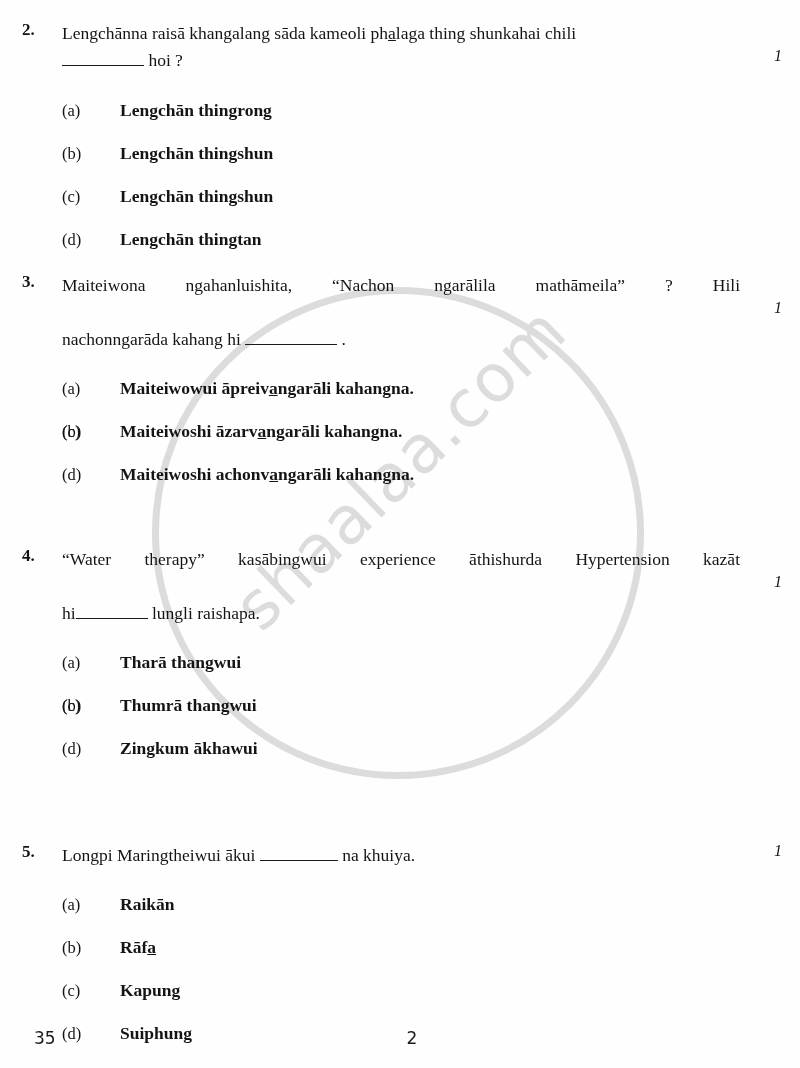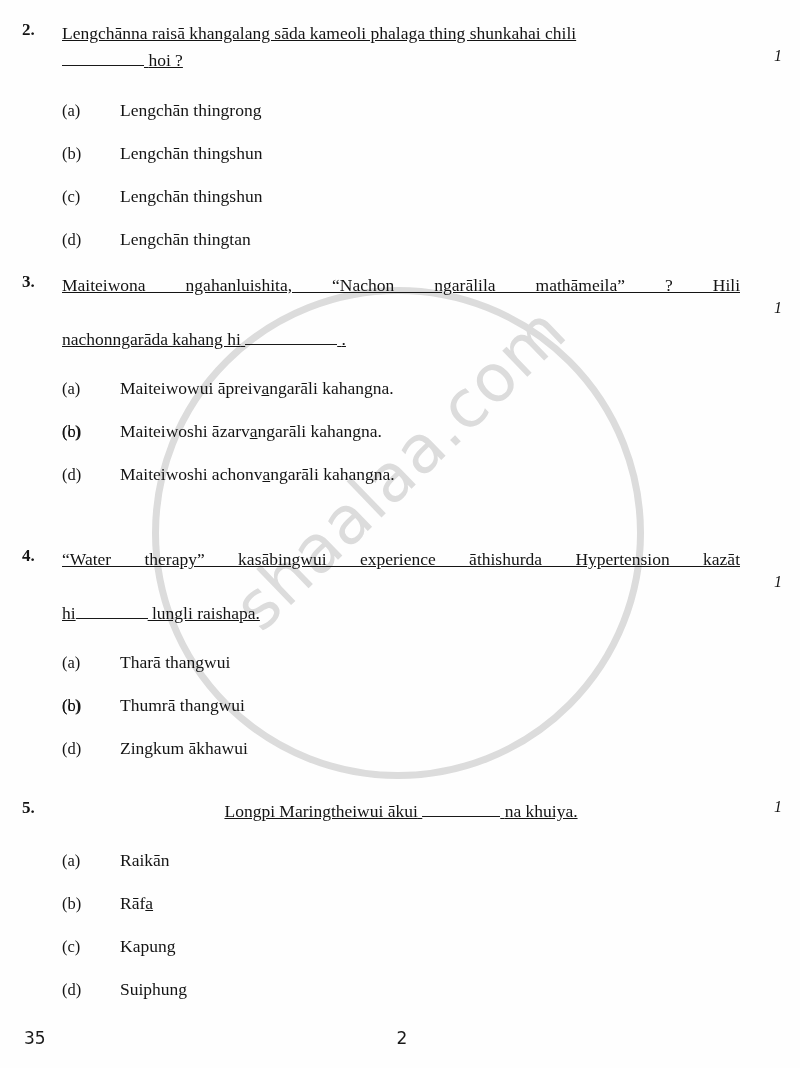--- a/index.html
+++ b/index.html
@@ -72,21 +72,20 @@
     top: 0;
     font-size: 17px;
     font-weight: bold;
     font-family: "Liberation Serif", serif;
   }
   .q-text {
     font-size: 17.5px;
     line-height: 27px;
     text-align: justify;
     text-justify: inter-word;
-    text-decoration: underline;
   }
   .q-text > .force-justify::after {
     content: "";
     display: inline-block;
     width: 100%;
   }
 
   .marks {
     position: absolute;
     right: 18px;
@@ -104,38 +103,39 @@
     text-align: justify;
   }
   .option .opt-label {
     position: absolute;
     left: 62px;
     top: 0;
     font-size: 16.5px;
   }
   .opt-text {
     display: block;
+    font-weight: bold;
   }
 
   .blank {
     display: inline-block;
     border-bottom: 1.6px solid #1a1a1a;
     vertical-align: baseline;
   }
   .blank.w1 { width: 82px; }
   .blank.w2 { width: 92px; }
   .blank.w3 { width: 72px; }
   .blank.w4 { width: 78px; }
 
   .uline { text-decoration: underline; }
 
   
   .footer {
     position: absolute;
-    left: 2px;
+    left: 12px;
     top: 1028px;
     width: 708px;
     height: 30px;
     z-index: 2;
   }
   .footer-left {
     position: absolute;
     left: 22px;
     top: 0;
     font-size: 17px;
@@ -248,21 +248,21 @@
       </div>
       <div class="option" style="margin-top:16px;">
         <span class="opt-label">(d)</span>
         <span class="opt-text">Zingkum ākhawui</span>
       </div>
     </div>
 
     <div class="question-block" style="top:798px;">
       <div class="q-row">
         <span class="q-num">5.</span>
-        <div class="q-text" style="text-align:center;">
+        <div class="q-text" style="text-align:left;margin-top:44px;">
           <span>Longpi Maringtheiwui ākui</span>
           <span class="blank w4"></span>
           <span>na khuiya.</span>
         </div>
         <span class="marks" style="top:0px;">1</span>
       </div>
 
       <div class="option" style="margin-top:22px;">
         <span class="opt-label">(a)</span>
         <span class="opt-text">Raikān</span>

